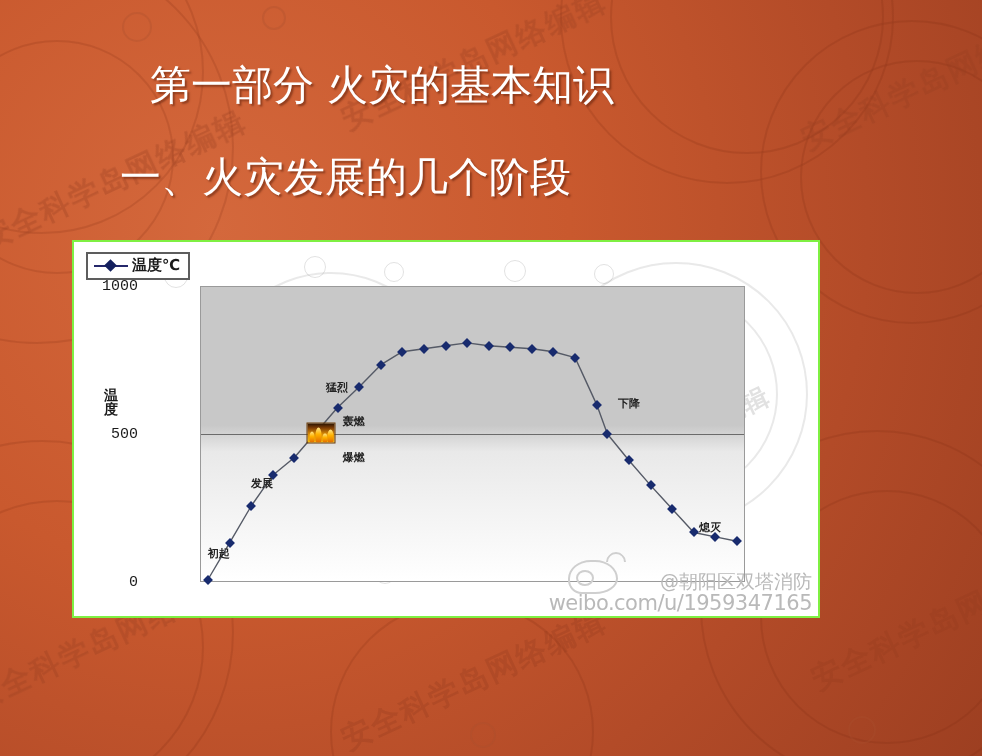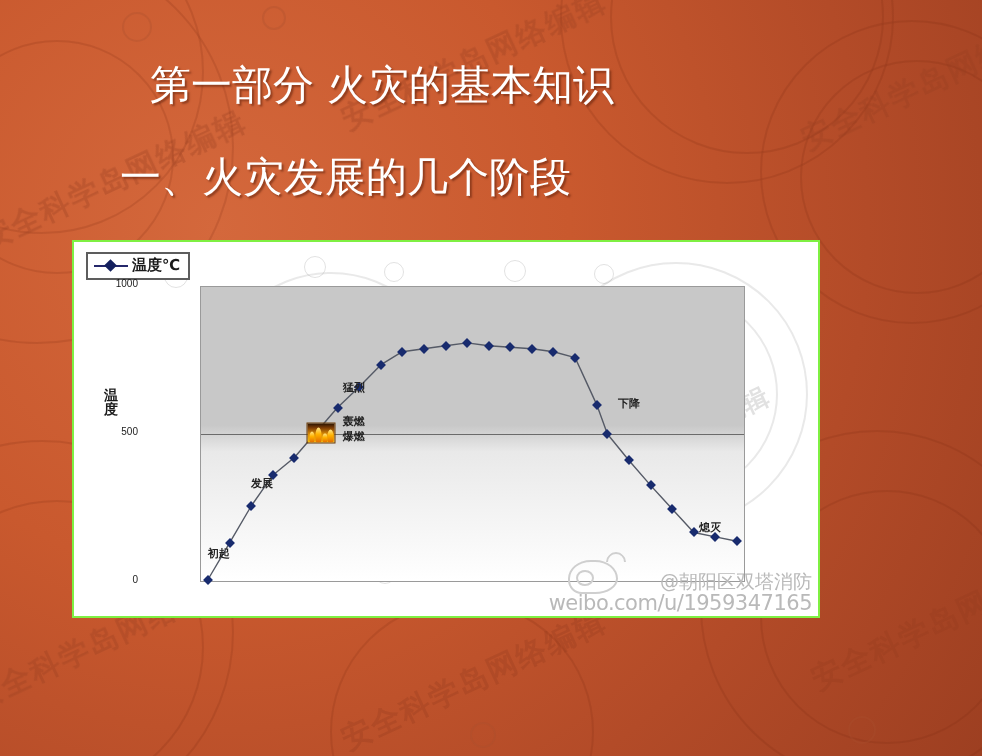--- a/index.html
+++ b/index.html
@@ -77,22 +77,22 @@
 
   
   #plot{
     position:absolute;left:126px;top:44px;width:545px;height:296px;
     background:linear-gradient(180deg,#c8c8c8 0%,#c8c8c8 47%,#e9e9e9 56%,#ffffff 100%);
     border:1px solid #9a9a9a;box-sizing:border-box;
   }
   #plot .hline{position:absolute;left:0;right:0;top:50%;height:1px;background:#6b6b6b;}
 
   .ytick{
-    position:absolute;right:680px;font-size:10px;color:#1b1b1b;
-    font-family:Liberation Sans, sans-serif;text-align:right;width:60px;
+    position:absolute;right:680px;font-size:15px;color:#1b1b1b;
+    font-family:Liberation Mono, monospace;text-align:right;width:60px;
   }
   .ylabel{
     position:absolute;left:28px;top:146px;width:18px;
     font-size:14px;font-weight:700;color:#1b1b1b;line-height:1.0;
     font-family:"DejaVu Sans",sans-serif;text-align:center;
   }
   .xlabel{
     position:absolute;left:126px;width:545px;top:354px;text-align:center;
     font-size:14px;font-weight:700;color:#1b1b1b;letter-spacing:2px;
     font-family:"DejaVu Sans",sans-serif;
@@ -234,23 +234,23 @@
             <div class="pt" style="left: 428.041px; top: 173.46px; background: rgb(24, 43, 110);"></div>
             <div class="pt" style="left: 449.633px; top: 198.45px; background: rgb(24, 43, 110);"></div>
             <div class="pt" style="left: 471.224px; top: 221.97px; background: rgb(24, 43, 110);"></div>
             <div class="pt" style="left: 492.816px; top: 245.49px; background: rgb(24, 43, 110);"></div>
             <div class="pt" style="left: 514.408px; top: 249.9px; background: rgb(24, 43, 110);"></div>
             <div class="pt" style="left: 536px; top: 254.31px; background: rgb(24, 43, 110);"></div>
           </div>
         <div id="annots">
             <div class="ann" style="left: 17.7959px; top: 266.07px;">初起</div>
             <div class="ann" style="left: 60.9796px; top: 195.51px;">发展</div>
-            <div class="ann" style="left: 153px; top: 99.96px; text-align: right;">猛烈</div>
+            <div class="ann" style="left: 136px; top: 99.96px; text-align: right;">猛烈</div>
             <div class="ann" style="left: 152.745px; top: 134px;">轰燃</div>
-            <div class="ann" style="left: 152.745px; top: 149px;">爆燃</div>
+            <div class="ann" style="left: 152.745px; top: 170px;">爆燃</div>
             <div class="ann" style="left: 428.041px; top: 116.13px;">下降</div>
             <div class="ann" style="left: 509.01px; top: 239.61px;">熄灭</div>
             <div class="flame" style="left: 120.357px; top: 145.53px;">
               <span class="f f1"></span>
               <span class="f f2"></span>
               <span class="f f3"></span>
               <span class="f f4"></span>
             </div>
           </div>
       </div>

